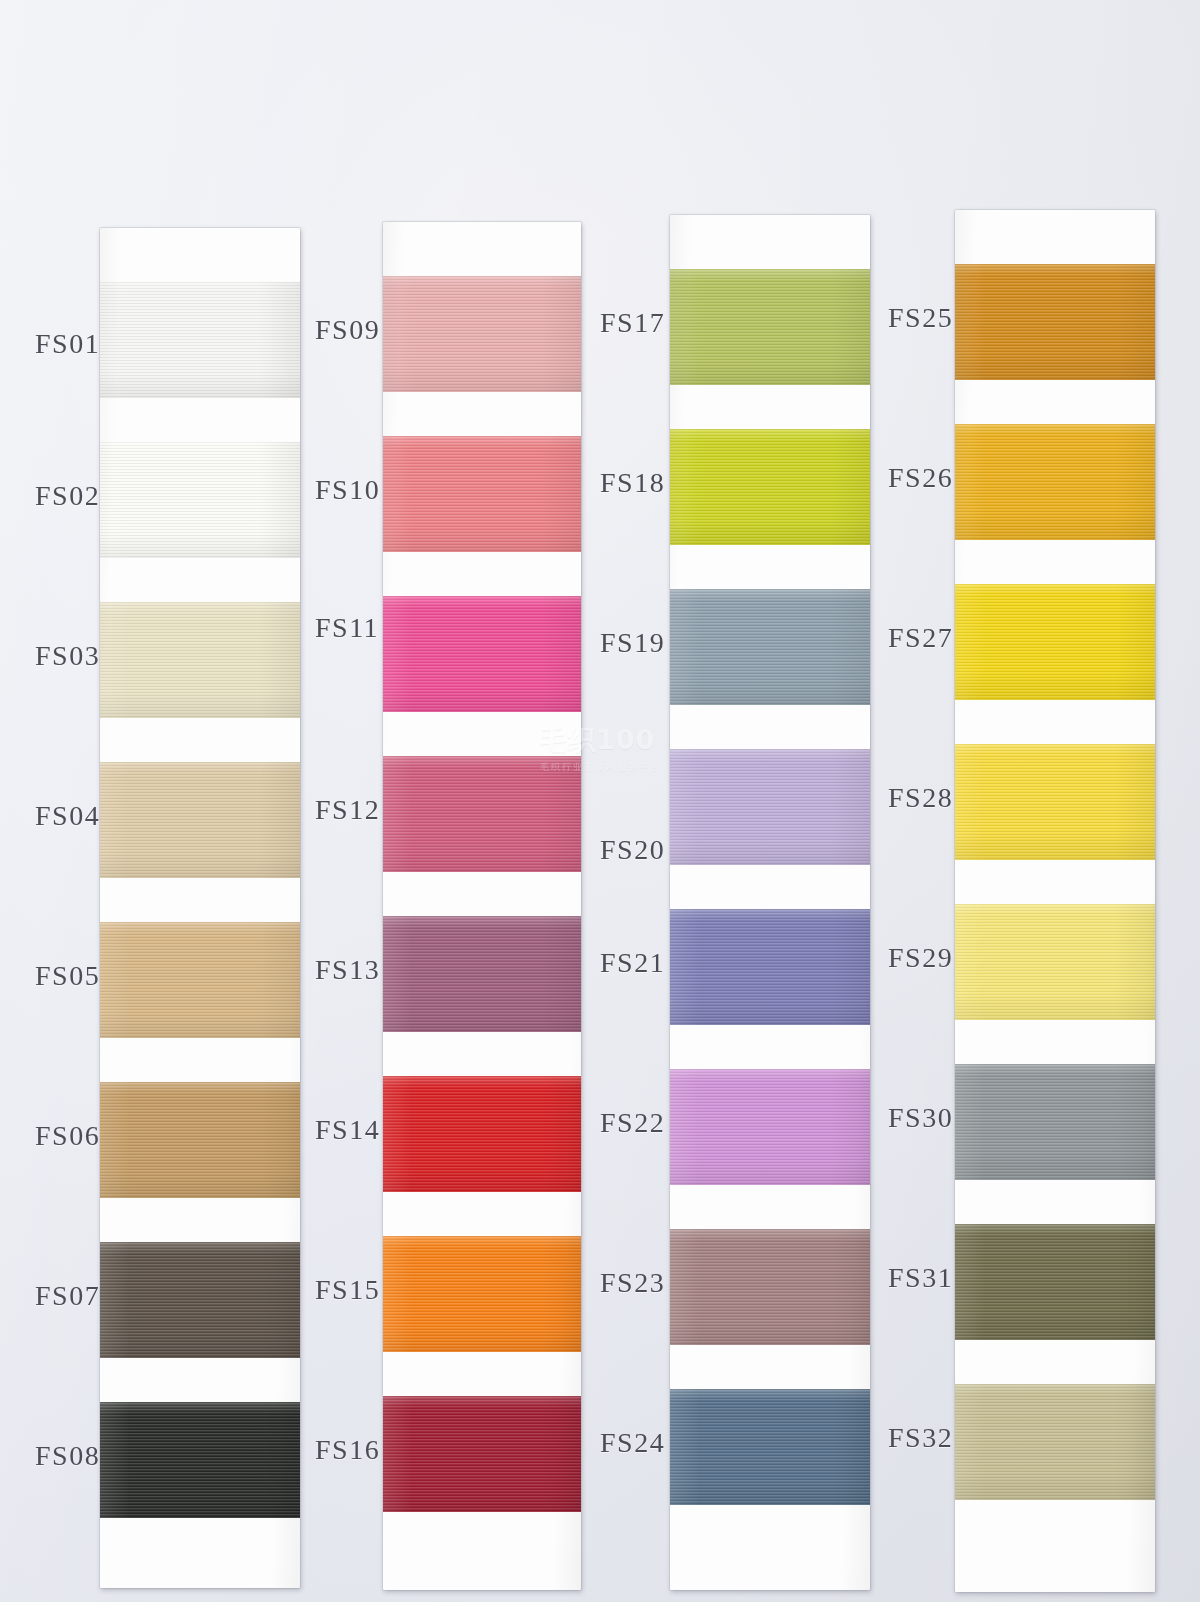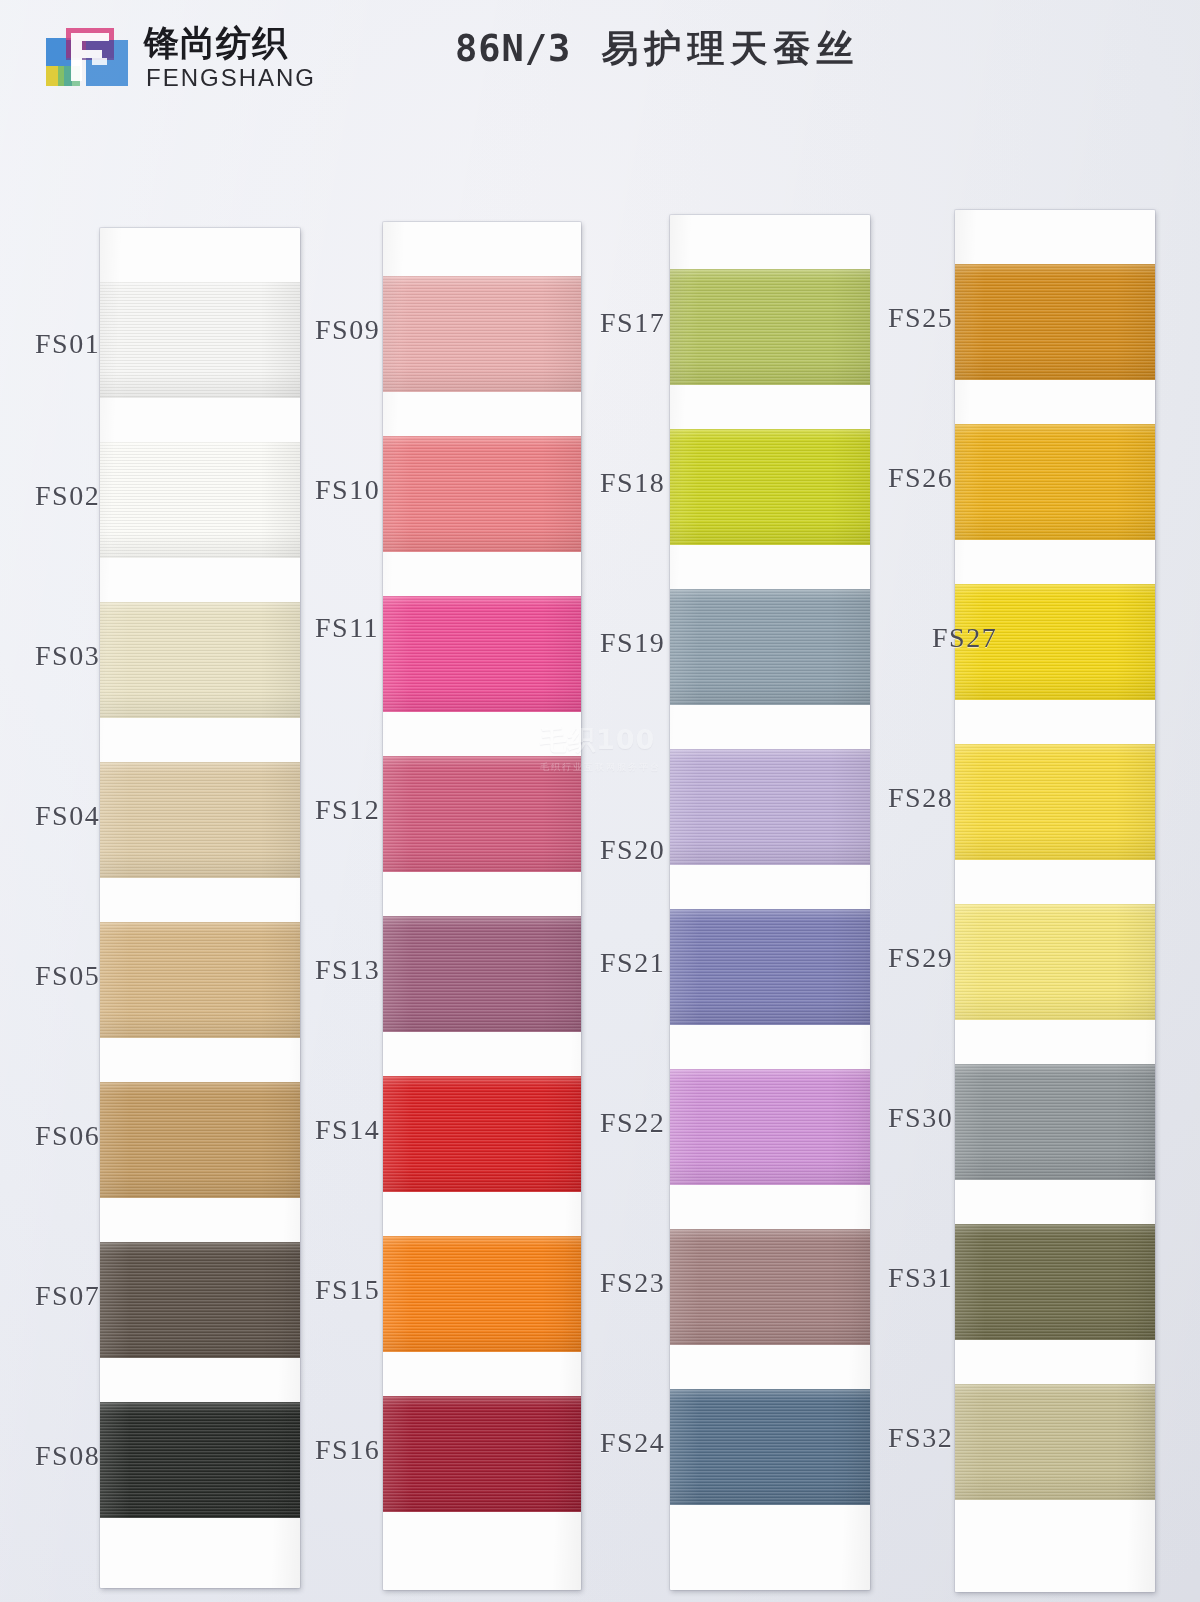--- a/index.html
+++ b/index.html
@@ -116,39 +116,21 @@
     text-shadow:0 1px 1px rgba(120,120,140,.3);
   }
 </style>
 </head>
 <body>
 
 <div class="sheet"></div>
 
 <div class="header">
 
-  <div class="logo-wrap">
-    <svg class="logo-mark" viewBox="0 0 88 72">
-      <rect x="2" y="14" width="26" height="48" fill="#2f7fd1" opacity="0.88"></rect>
-      <rect x="2" y="42" width="18" height="20" fill="#f0d32a" opacity="0.9"></rect>
-      <rect x="14" y="42" width="22" height="20" fill="#5fb97a" opacity="0.72"></rect>
-      <rect x="22" y="4" width="48" height="30" fill="#d8417f" opacity="0.85"></rect>
-      <rect x="42" y="16" width="42" height="46" fill="#2f7fd1" opacity="0.80"></rect>
-      <rect x="22" y="16" width="48" height="20" fill="#6a3d8f" opacity="0.70"></rect>
-
-      <path d="M27 9 h38 v8 h-27 v9 h20 v8 h-20 v23 h-11 z" fill="#ffffff" opacity="0.94"></path>
-      <rect x="48" y="34" width="15" height="7" fill="#ffffff" opacity="0.85"></rect>
-    </svg>
-    <div class="brand-cn">锋尚纺织</div>
-    <div class="brand-en">FENGSHANG</div>
-  </div>
-
-  <div class="title-main">
-    <span>86N/3</span><span class="cn">易护理天蚕丝</span>
-  </div>
+
 
 </div>
 
 <div id="columns-root">
     <div class="column" style="left: 0px; top: 0px;">
       <div class="card-strip" style="left: 100px; top: 228px; width: 200px; height: 1360px;">
         <div class="band" style="top: 54px; height: 116px; background-color: rgb(246, 246, 244);"></div>
         <div class="band" style="top: 214px; height: 116px; background-color: rgb(251, 251, 247);"></div>
         <div class="band" style="top: 374px; height: 116px; background-color: rgb(233, 226, 196);"></div>
         <div class="band" style="top: 534px; height: 116px; background-color: rgb(221, 202, 166);"></div>
@@ -212,21 +194,21 @@
         <div class="band" style="top: 214px; height: 116px; background-color: rgb(234, 175, 27);"></div>
         <div class="band" style="top: 374px; height: 116px; background-color: rgb(242, 214, 23);"></div>
         <div class="band" style="top: 534px; height: 116px; background-color: rgb(246, 218, 61);"></div>
         <div class="band" style="top: 694px; height: 116px; background-color: rgb(244, 229, 120);"></div>
         <div class="band" style="top: 854px; height: 116px; background-color: rgb(142, 149, 152);"></div>
         <div class="band" style="top: 1014px; height: 116px; background-color: rgb(110, 107, 74);"></div>
         <div class="band" style="top: 1174px; height: 116px; background-color: rgb(197, 189, 146);"></div>
       </div>
       <div class="code-label" style="left: 888px; top: 302px;">FS25</div>
       <div class="code-label" style="left: 888px; top: 462px;">FS26</div>
-      <div class="code-label" style="left: 888px; top: 622px; margin-left: 44px;">FS27</div>
+      <div class="code-label" style="left: 888px; top: 622px;">FS27</div>
       <div class="code-label" style="left: 888px; top: 782px;">FS28</div>
       <div class="code-label" style="left: 888px; top: 942px;">FS29</div>
       <div class="code-label" style="left: 888px; top: 1102px;">FS30</div>
       <div class="code-label" style="left: 888px; top: 1262px;">FS31</div>
       <div class="code-label" style="left: 888px; top: 1422px;">FS32</div>
     </div>
   </div>
 
 <div class="watermark">
   <div class="wm-main">毛织100</div>

